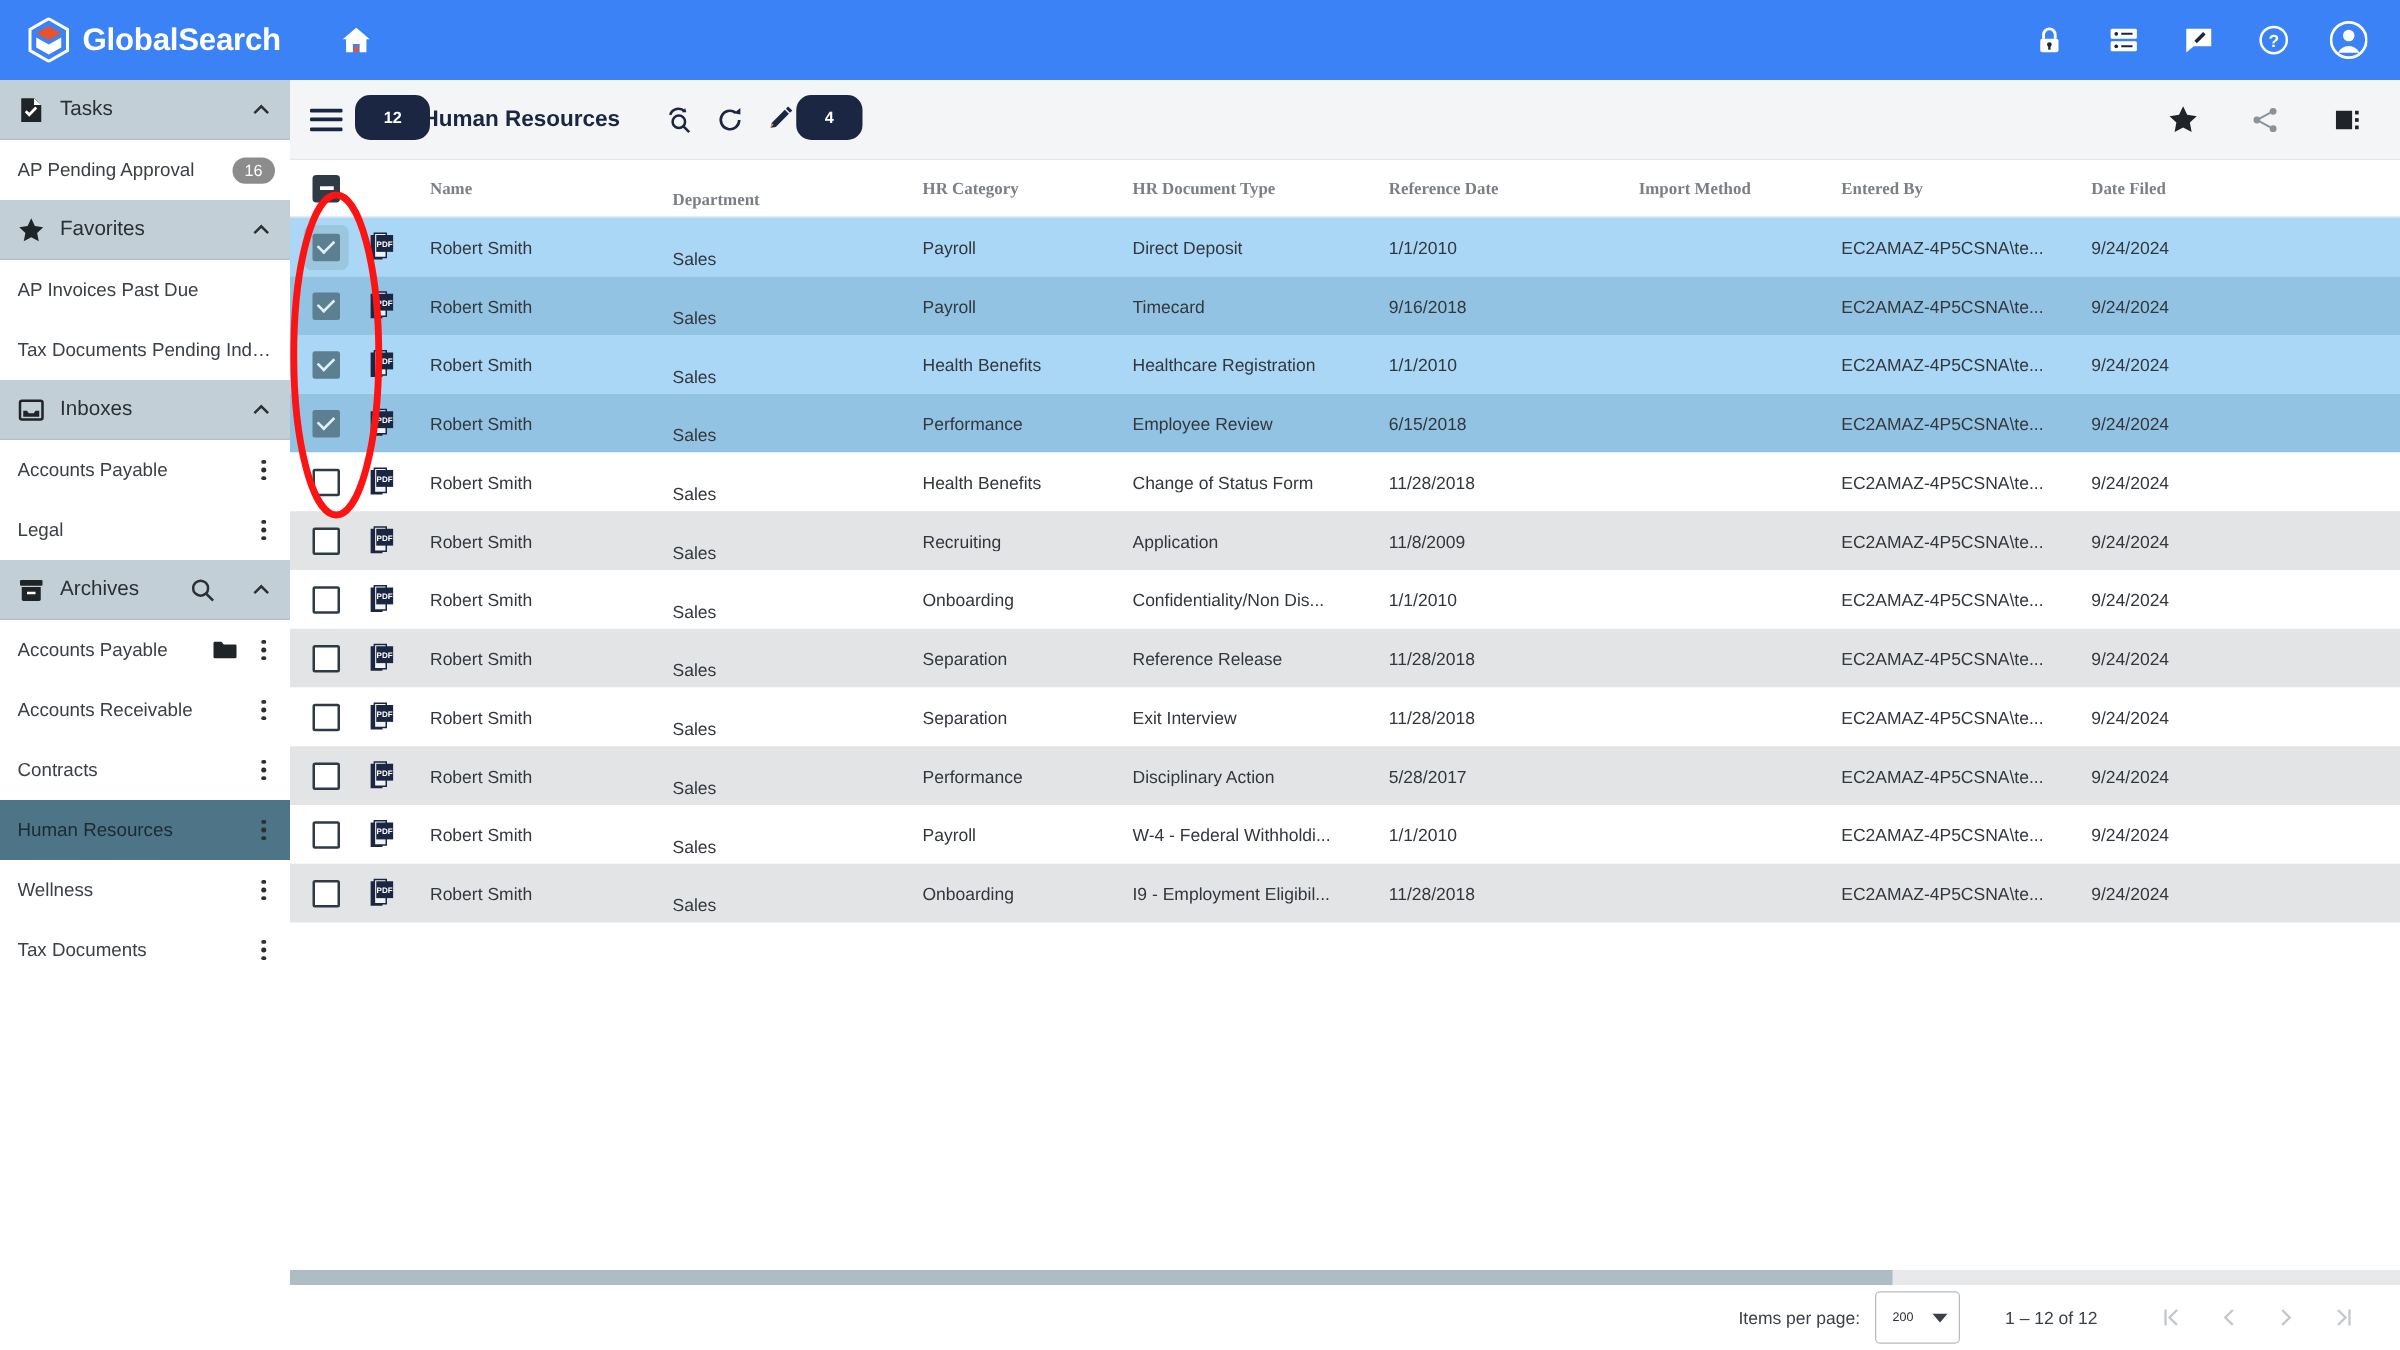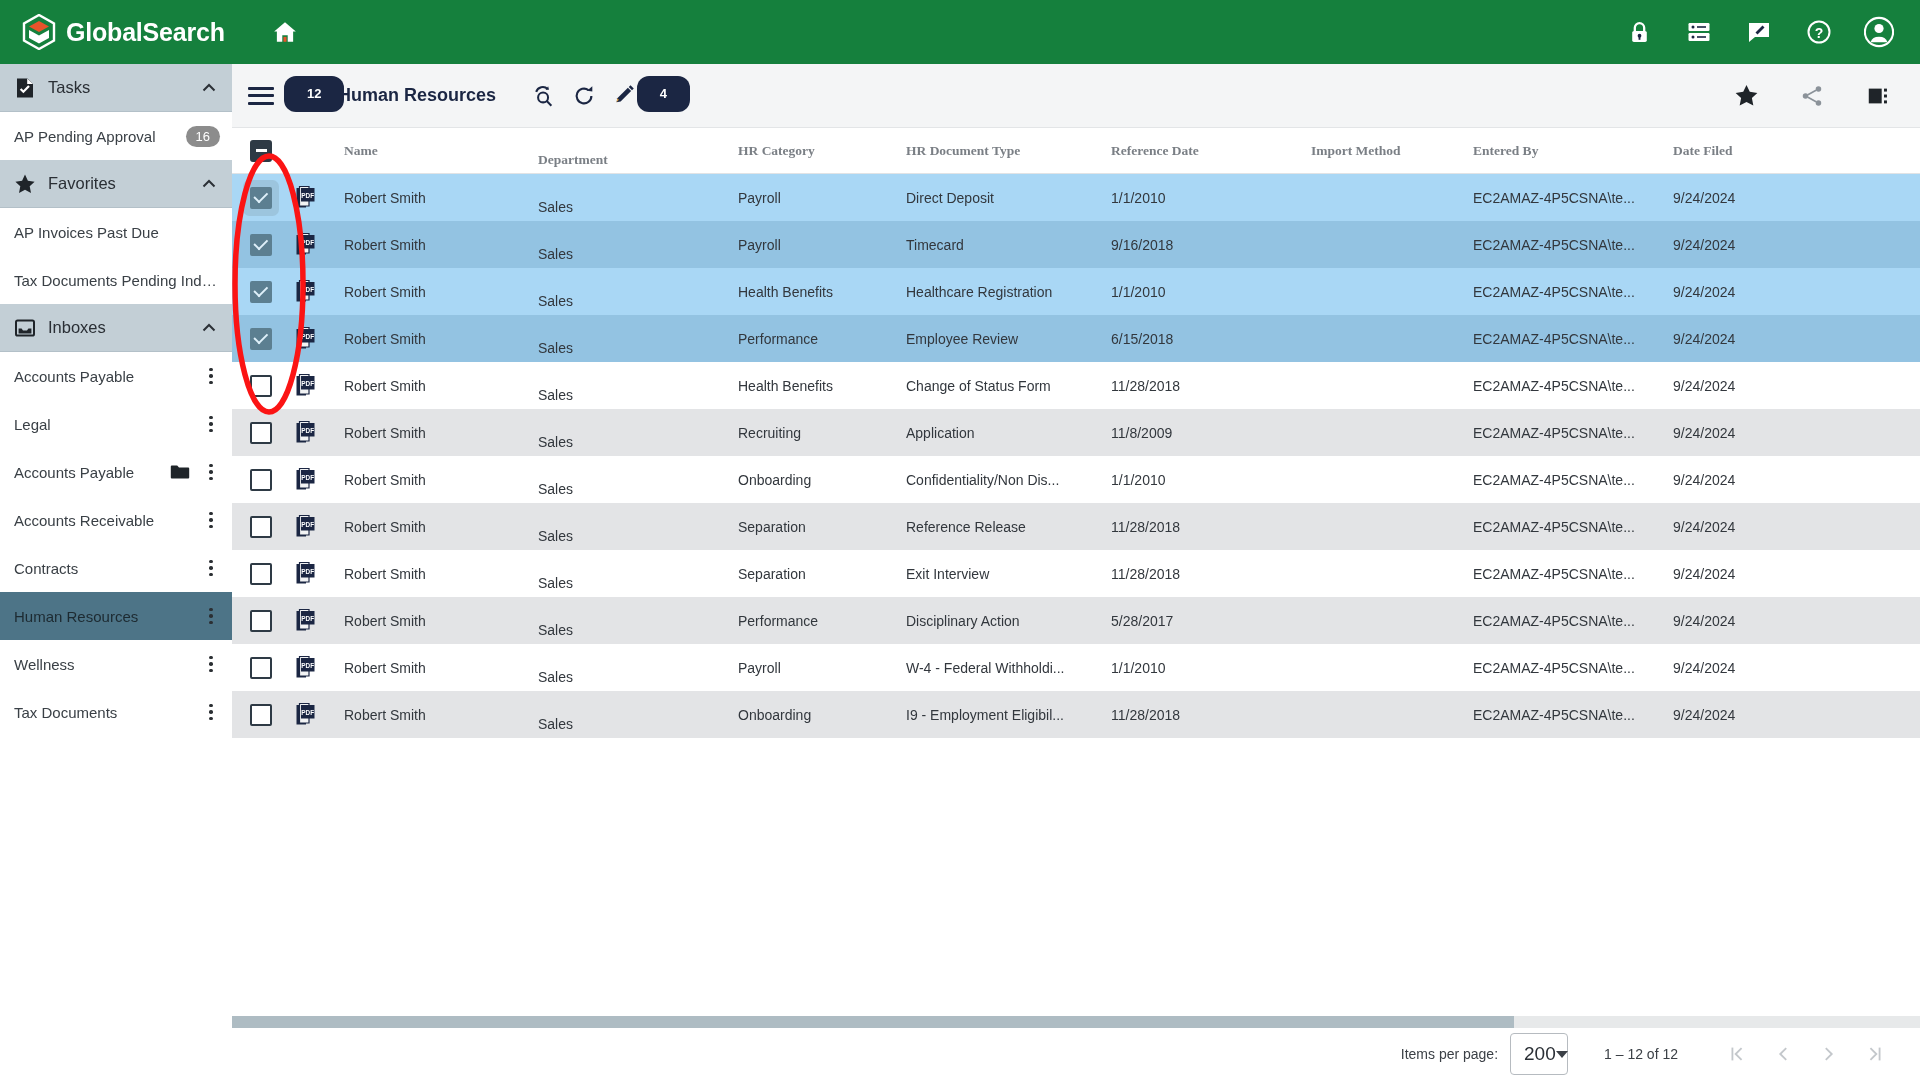--- a/index.html
+++ b/index.html
@@ -8,21 +8,21 @@
     width: 1920px; height: 1080px;
     font-family: "Liberation Sans", sans-serif;
     overflow: hidden;
     background: #ffffff;
   }
   #app { position: relative; width: 1920px; height: 1080px; }
 
   
   .topbar {
     position: absolute; top: 0; left: 0; width: 1920px; height: 64px;
-    background: #15803d; display: flex; align-items: center;
+    background: #3b82f6; display: flex; align-items: center;
   }
   .brand {
     display: flex; align-items: center; gap: 10px;
     width: 232px; padding-left: 22px; height: 64px;
   }
   .brand-logo { width: 34px; height: 36px; flex: none; }
   .brand-text { color: #ffffff; font-size: 25px; font-weight: bold; letter-spacing: -0.2px; white-space: nowrap; }
   .home-btn {
     margin-left: 36px; width: 34px; height: 34px;
     display: flex; align-items: center; justify-content: center; cursor: pointer;
@@ -138,23 +138,23 @@
   .hscroll-thumb { height: 12px; width: 1282px; background: #aebcc3; }
 
   
   .paginator {
     position: absolute; left: 0; bottom: 0; width: 1688px; height: 52px;
     display: flex; align-items: center; justify-content: flex-end;
     padding-right: 22px; gap: 0; background: #ffffff;
   }
   .pg-label { font-size: 14px; color: #3b4046; margin-right: 12px; }
   .pg-select {
-    width: 58px; height: 42px; border: 1px solid #b6bbc0; border-radius: 4px;
+    width: 68px; height: 42px; border: 1px solid #b6bbc0; border-radius: 4px;
     display: flex; align-items: center; justify-content: space-between;
-    padding: 0 9px 0 13px; font-size: 19px; color: #2b3036; cursor: pointer;
+    padding: 0 9px 0 13px; font-size: 10px; color: #2b3036; cursor: pointer;
   }
   .caret { width: 0; height: 0; border-left: 6px solid transparent; border-right: 6px solid transparent; border-top: 7px solid #3b4046; }
   .pg-range { font-size: 14px; color: #3b4046; margin: 0 36px 0 36px; white-space: nowrap; }
   .pg-btn { width: 46px; height: 40px; display: flex; align-items: center; justify-content: center; cursor: pointer; }
 
   
   .annot {
     position: absolute; pointer-events: none; z-index: 50;
     left: 231px; top: 152px; width: 76px; height: 264px;
   }
@@ -288,20 +288,41 @@
     </div>
     <div class="side-item">
       <span class="s-label">Legal</span>
       <span class="s-dots">
           <i></i>
           <i></i>
           <i></i>
         </span>
     </div>
 
+    <div class="side-group">
+      <span class="g-icon">
+        <svg viewBox="0 0 22 22" width="22" height="22">
+          <rect x="2" y="3" width="18" height="4.5" rx="1" fill="#1f2429"></rect>
+          <path d="M3.4 8.6 H18.6 V18.4 a1.3 1.3 0 0 1 -1.3 1.3 H4.7 a1.3 1.3 0 0 1 -1.3 -1.3 Z" fill="#1f2429"></path>
+          <rect x="7.6" y="12.4" width="6.8" height="2" fill="#ffffff"></rect>
+        </svg>
+      </span>
+      <span class="g-label">Archives</span>
+      <span class="g-search">
+        <svg viewBox="0 0 20 20" width="20" height="20">
+          <circle cx="8.5" cy="8.5" r="6" fill="none" stroke="#2b3036" stroke-width="2"></circle>
+          <path d="M13 13 L18.5 18.5" stroke="#2b3036" stroke-width="2"></path>
+        </svg>
+      </span>
+      <span class="g-chevron">
+        <svg viewBox="0 0 18 18" width="18" height="18">
+            <path d="M3.5 11.5 L9 6 L14.5 11.5" fill="none" stroke="#2b3036" stroke-width="2"></path>
+          </svg>
+      </span>
+    </div>
 
     <div class="side-item">
       <span class="s-label">Accounts Payable</span>
       <span class="s-folder">
         <svg viewBox="0 0 20 16" width="20" height="16">
             <path d="M0.8 2.4 a1 1 0 0 1 1 -1 H7.2 L9 3.6 H18.2 a1 1 0 0 1 1 1 V13.6 a1 1 0 0 1 -1 1 H1.8 a1 1 0 0 1 -1 -1 Z" fill="#1f2429"></path>
           </svg>
       </span>
       <span class="s-dots">
           <i></i>

